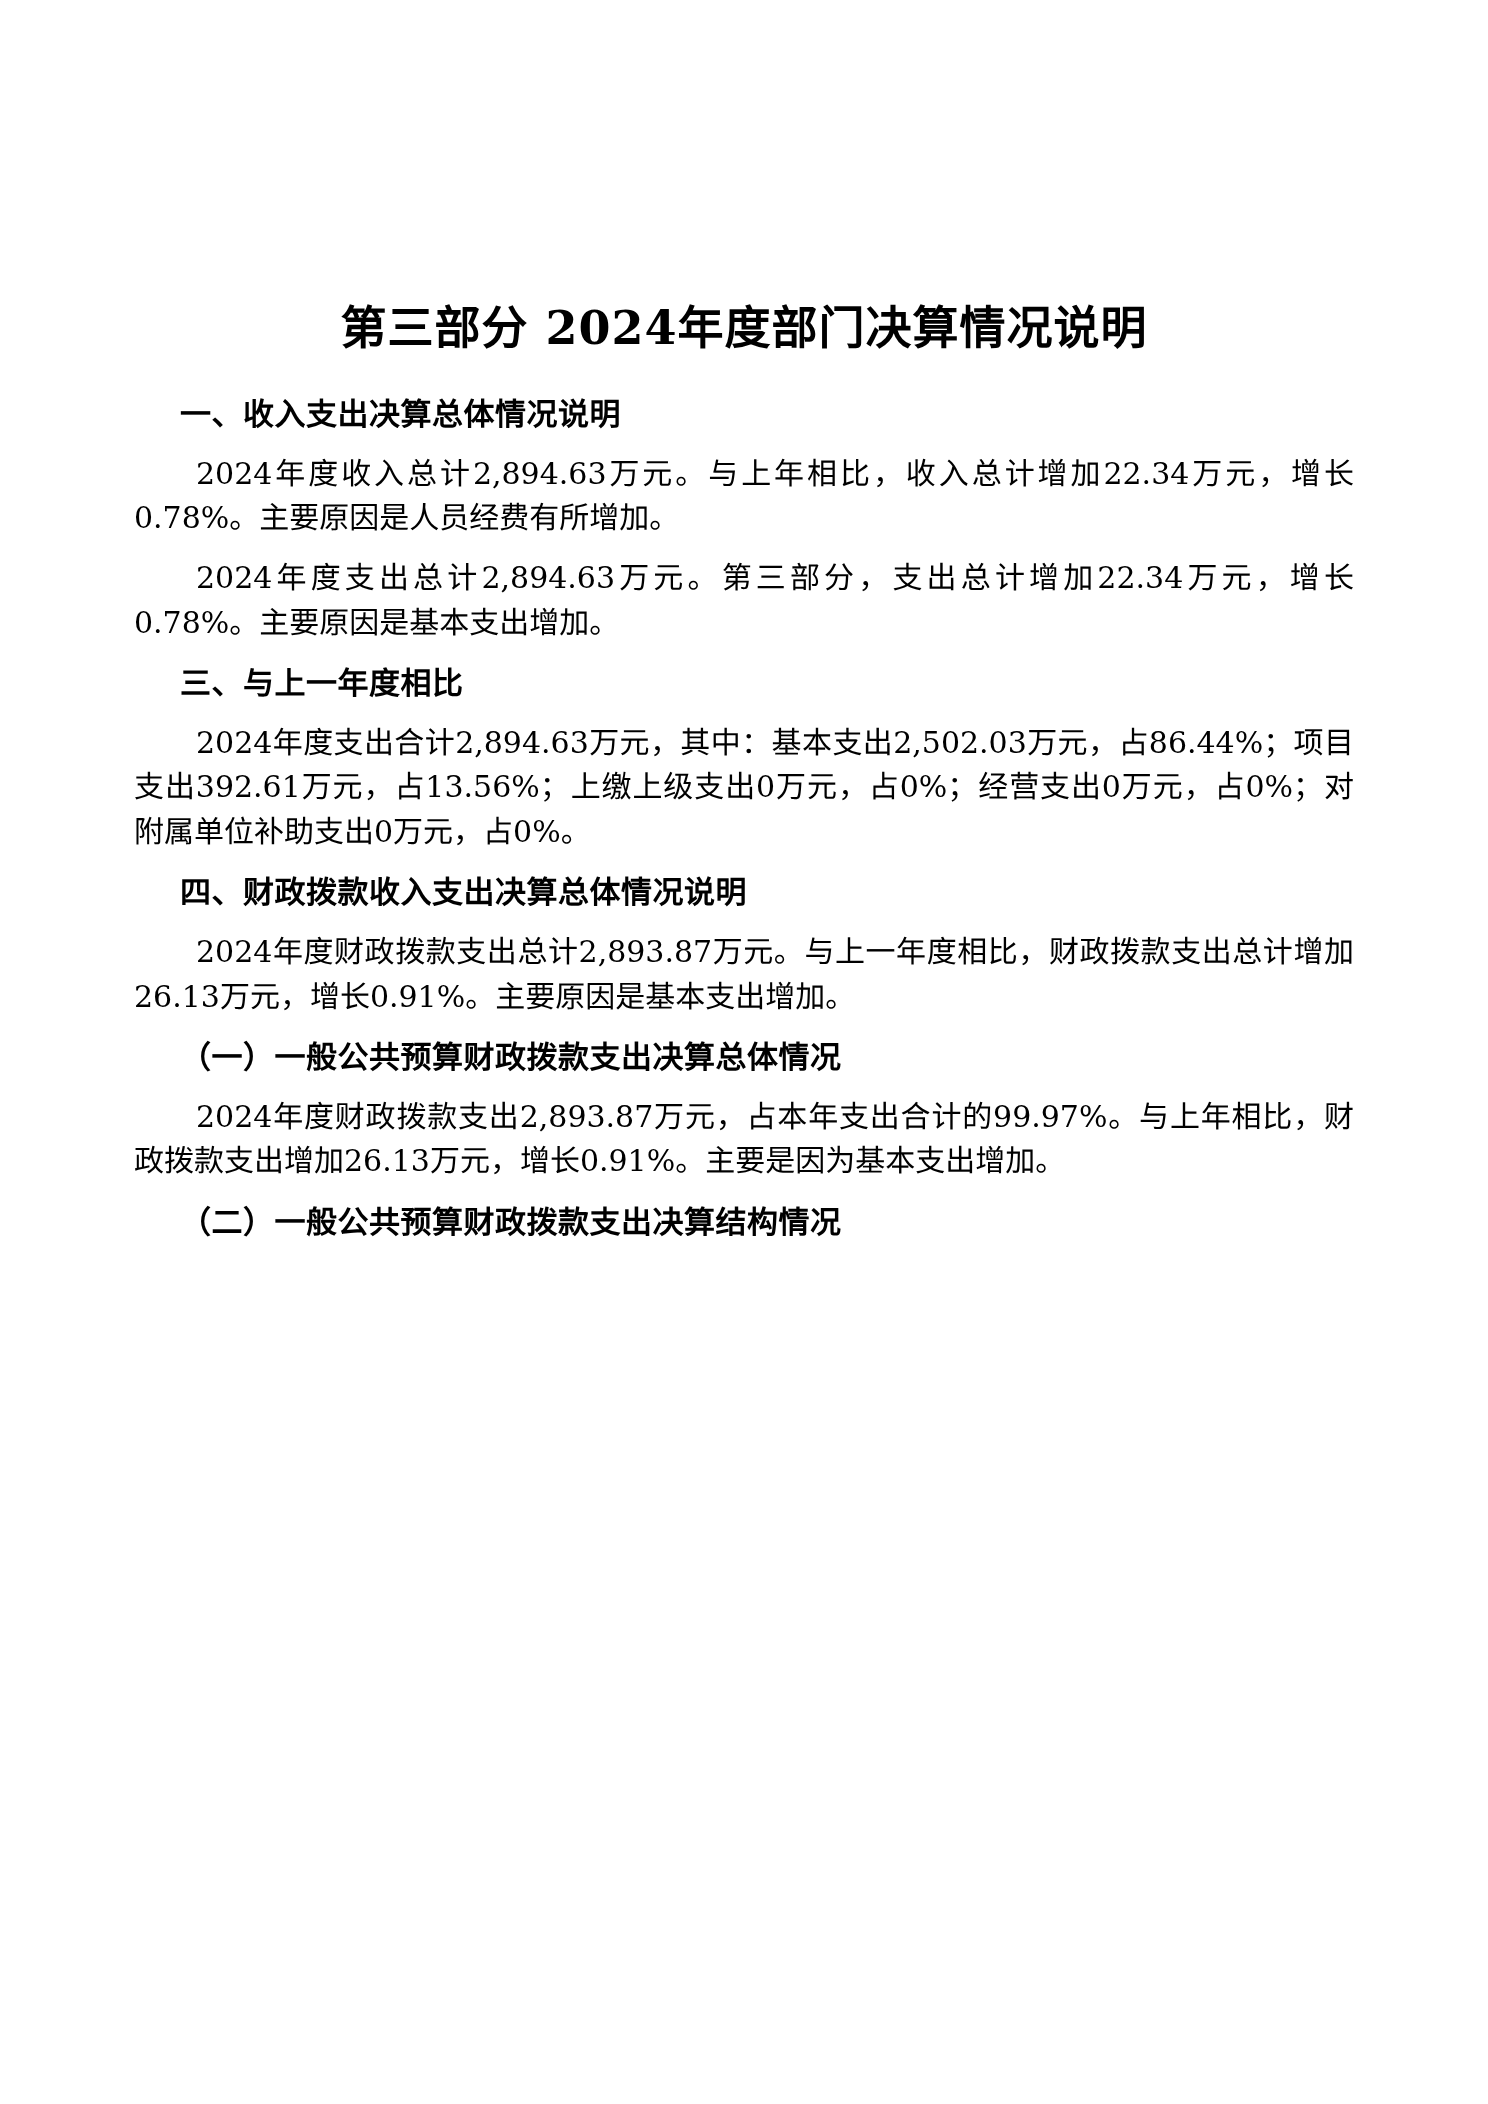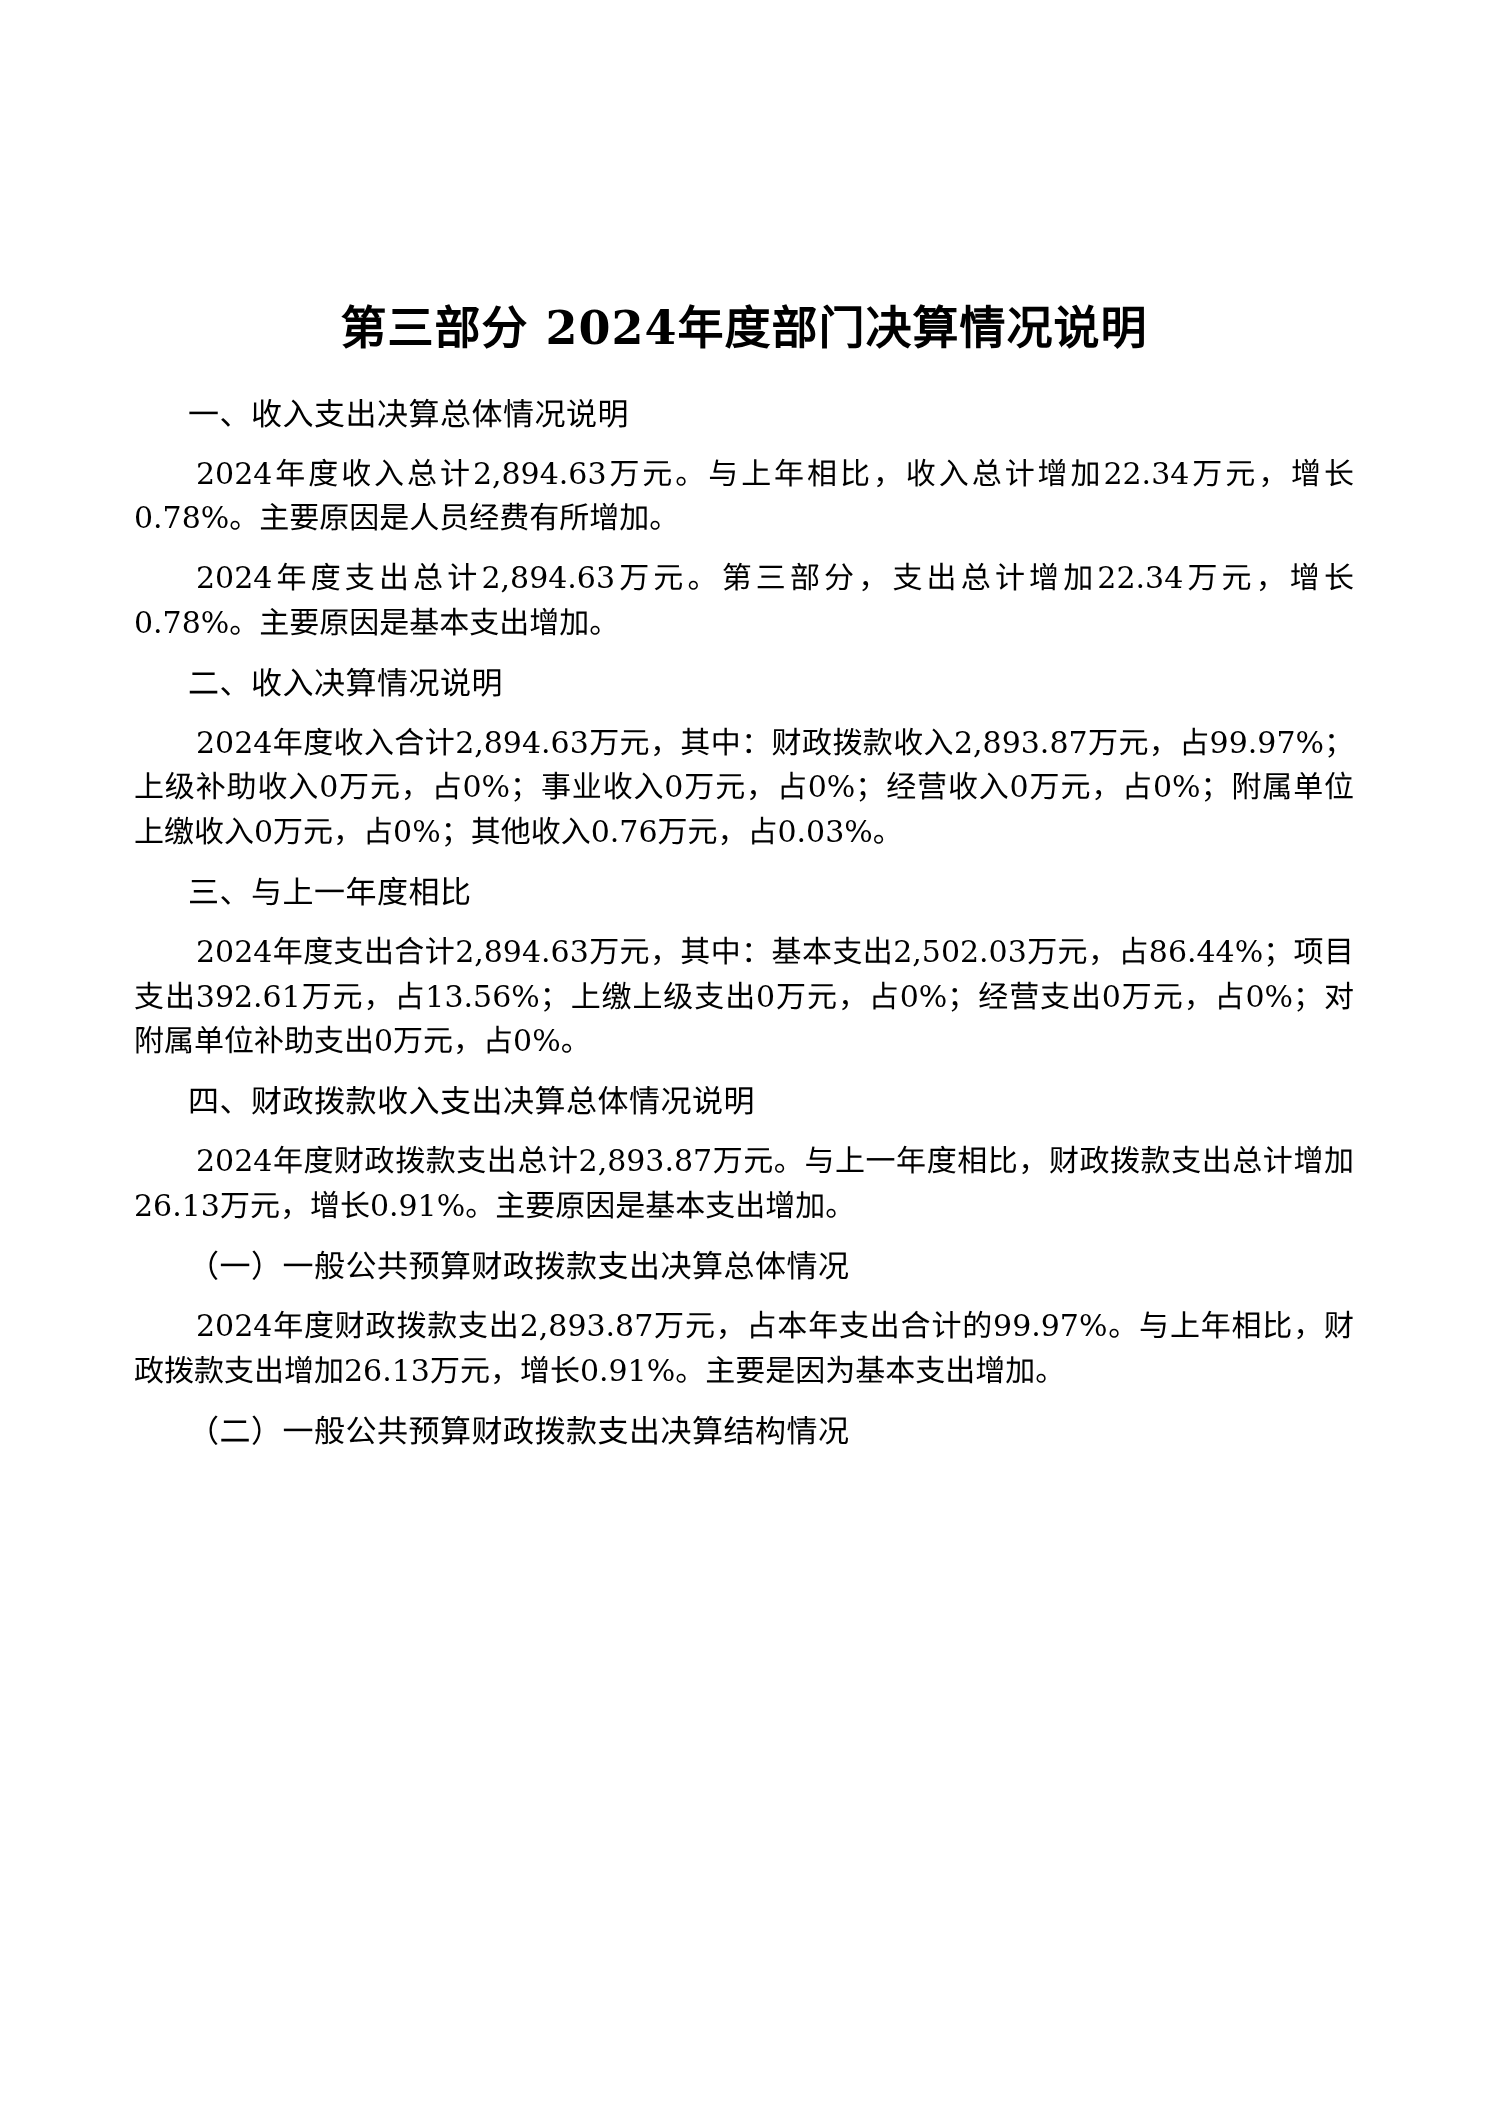--- a/index.html
+++ b/index.html
@@ -25,24 +25,24 @@
     font-family: "DejaVu Serif", "Liberation Serif", serif;
     font-weight: bold;
     font-size: 46px;
     line-height: 1.25;
     text-align: center;
     letter-spacing: 1px;
     margin: 0 0 34px 0;
   }
   .heading {
     font-family: "DejaVu Serif", "Liberation Serif", serif;
-    font-weight: normal;
+    font-weight: bold;
     font-size: 31px;
     line-height: 1.42;
-    margin: 8px;
+    margin: 0;
     text-indent: 62px;
     letter-spacing: 0.5px;
   }
   .heading.sub {
     text-indent: 62px;
   }
   .para {
     font-family: "DejaVu Serif", "Liberation Serif", serif;
     font-size: 30px;
     line-height: 1.48;
@@ -62,24 +62,20 @@
 <div class="page">
 
   <h1 class="doc-title">第三部分 2024年度部门决算情况说明</h1>
 
   <div class="block">
     <h2 class="heading">一、收入支出决算总体情况说明</h2>
     <p class="para">2024年度收入总计2,894.63万元。与上年相比，收入总计增加22.34万元，增长0.78%。主要原因是人员经费有所增加。</p>
     <p class="para">2024年度支出总计2,894.63万元。第三部分，支出总计增加22.34万元，增长0.78%。主要原因是基本支出增加。</p>
   </div>
 
-  <div class="block">
-    <h2 class="heading">二、收入决算情况说明</h2>
-    <p class="para">2024年度收入合计2,894.63万元，其中：财政拨款收入2,893.87万元，占99.97%；上级补助收入0万元，占0%；事业收入0万元，占0%；经营收入0万元，占0%；附属单位上缴收入0万元，占0%；其他收入0.76万元，占0.03%。</p>
-  </div>
 
   <div class="block">
     <h2 class="heading">三、与上一年度相比</h2>
     <p class="para">2024年度支出合计2,894.63万元，其中：基本支出2,502.03万元，占86.44%；项目支出392.61万元，占13.56%；上缴上级支出0万元，占0%；经营支出0万元，占0%；对附属单位补助支出0万元，占0%。</p>
   </div>
 
   <div class="block">
     <h2 class="heading">四、财政拨款收入支出决算总体情况说明</h2>
     <p class="para">2024年度财政拨款支出总计2,893.87万元。与上一年度相比，财政拨款支出总计增加26.13万元，增长0.91%。主要原因是基本支出增加。</p>
   </div>

